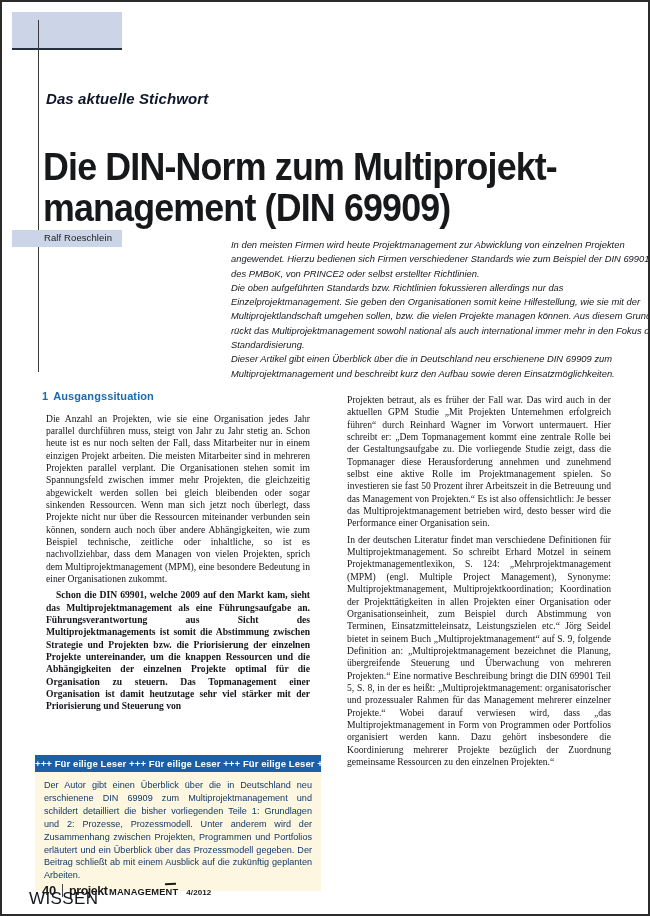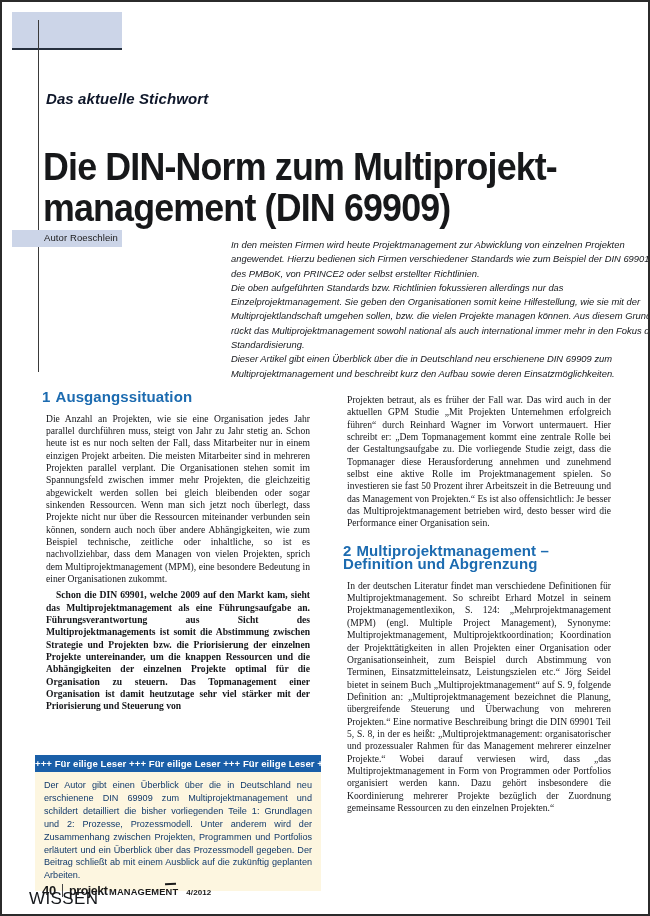--- a/index.html
+++ b/index.html
@@ -130,21 +130,21 @@
   }
   .col-left  { left: 40px; }
   .col-right { left: 341px; height: 470px; }
 
   .col p { margin: 4px; }
   .col p.ind { text-indent: 10px; font-weight: bold; }
 
   .sec-head {
     font-family: "Liberation Sans", sans-serif;
     font-weight: bold;
-    font-size: 15px;
+    font-size: 11px;
     line-height: 13.5px;
     color: #1c6bb0;
     text-align: left;
     margin: 0 0 9px 0;
     letter-spacing: 0.1px;
   }
   .sec-head .num { margin-right: 5px; }
   .sec-head.spaced { margin-top: 14px; }
 
   
@@ -238,37 +238,36 @@
   <div class="rubric-tab"></div>
   <div class="rubric-label">WISSEN</div>
 
   <div class="vrule"></div>
 
   <div class="kicker">Das aktuelle Stichwort</div>
 
   <h1 class="headline"><span class="l1">Die DIN-Norm zum Multiprojekt-</span><span class="l2">management (DIN 69909)</span></h1>
 
   <div class="author-band"></div>
-  <div class="author-name">Autor Roeschlein</div>
+  <div class="author-name">Ralf Roeschlein</div>
 
   <div class="intro">
     <p>In den meisten Firmen wird heute Projektmanagement zur Abwicklung von einzelnen Projekten angewendet. Hierzu bedienen sich Firmen verschiedener Standards wie zum Beispiel der DIN 69901, des PMBoK, von PRINCE2 oder selbst erstellter Richtlinien.</p>
     <p>Die oben aufgeführten Standards bzw. Richtlinien fokussieren allerdings nur das Einzelprojektmanagement. Sie geben den Organisationen somit keine Hilfestellung, wie sie mit der Multiprojektlandschaft umgehen sollen, bzw. die vielen Projekte managen können. Aus diesem Grund rückt das Multiprojektmanagement sowohl national als auch international immer mehr in den Fokus der Standardisierung.</p>
     <p>Dieser Artikel gibt einen Überblick über die in Deutschland neu erschienene DIN 69909 zum Multiprojektmanagement und beschreibt kurz den Aufbau sowie deren Einsatzmöglichkeiten.</p>
   </div>
 
   <div class="col col-left">
     <div class="sec-head"><span class="num">1</span><span>Ausgangssituation</span></div>
     <p>Die Anzahl an Projekten, wie sie eine Organisation jedes Jahr parallel durchführen muss, steigt von Jahr zu Jahr stetig an. Schon heute ist es nur noch selten der Fall, dass Mitarbeiter nur in einem einzigen Projekt arbeiten. Die meisten Mitarbeiter sind in mehreren Projekten parallel verplant. Die Organisationen stehen somit im Spannungsfeld zwischen immer mehr Projekten, die gleichzeitig abgewickelt werden sollen bei gleich bleibenden oder sogar sinkenden Ressourcen. Wenn man sich jetzt noch überlegt, dass Projekte nicht nur über die Ressourcen miteinander verbunden sein können, sondern auch noch über andere Abhängigkeiten, wie zum Beispiel technische, zeitliche oder inhaltliche, so ist es nachvollziehbar, dass dem Managen von vielen Projekten, sprich dem Multiprojektmanagement (MPM), eine besondere Bedeutung in einer Organisationen zukommt.</p>
     <p class="ind">Schon die DIN 69901, welche 2009 auf den Markt kam, sieht das Multiprojektmanagement als eine Führungsaufgabe an. Führungsverantwortung aus Sicht des Multiprojektmanagements ist somit die Abstimmung zwischen Strategie und Projekten bzw. die Priorisierung der einzelnen Projekte untereinander, um die knappen Ressourcen und die Abhängigkeiten der einzelnen Projekte optimal für die Organisation zu steuern. Das Topmanagement einer Organisation ist damit heutzutage sehr viel stärker mit der Priorisierung und Steuerung von</p>
   </div>
 
   <div class="col col-right">
     <p>Projekten betraut, als es früher der Fall war. Das wird auch in der aktuellen GPM Studie „Mit Projekten Unternehmen erfolgreich führen“ durch Reinhard Wagner im Vorwort untermauert. Hier schreibt er: „Dem Topmanagement kommt eine zentrale Rolle bei der Gestaltungsaufgabe zu. Die vorliegende Studie zeigt, dass die Topmanager diese Herausforderung annehmen und zunehmend selbst eine aktive Rolle im Projektmanagement spielen. So investieren sie fast 50 Prozent ihrer Arbeitszeit in die Betreuung und das Management von Projekten.“ Es ist also offensichtlich: Je besser das Multiprojektmanagement betrieben wird, desto besser wird die Performance einer Organisation sein.</p>
-    <div class="sec-head spaced"><span class="num">2</span><span>Multiprojektmanagement – Definition und Abgrenzung</span></div>
     <p>In der deutschen Literatur findet man verschiedene Definitionen für Multiprojektmanagement. So schreibt Erhard Motzel in seinem Projektmanagementlexikon, S. 124: „Mehrprojektmanagement (MPM) (engl. Multiple Project Management), Synonyme: Multiprojektmanagement, Multiprojektkoordination; Koordination der Projekttätigkeiten in allen Projekten einer Organisation oder Organisationseinheit, zum Beispiel durch Abstimmung von Terminen, Einsatzmitteleinsatz, Leistungszielen etc.“ Jörg Seidel bietet in seinem Buch „Multiprojektmanagement“ auf S. 9, folgende Definition an: „Multiprojektmanagement bezeichnet die Planung, übergreifende Steuerung und Überwachung von mehreren Projekten.“ Eine normative Beschreibung bringt die DIN 69901 Teil 5, S. 8, in der es heißt: „Multiprojektmanagement: organisatorischer und prozessualer Rahmen für das Management mehrerer einzelner Projekte.“ Wobei darauf verwiesen wird, dass „das Multiprojektmanagement in Form von Programmen oder Portfolios organisiert werden kann. Dazu gehört insbesondere die Koordinierung mehrerer Projekte bezüglich der Zuordnung gemeinsame Ressourcen zu den einzelnen Projekten.“</p>
   </div>
 
   <div class="eilige">
     <div class="eilige-bar">+++  Für eilige Leser  +++  Für eilige Leser  +++  Für eilige Leser  +++</div>
     <div class="eilige-body">
       <p>Der Autor gibt einen Überblick über die in Deutschland neu erschienene DIN 69909 zum Multiprojektmanagement und schildert detailliert die bisher vorliegenden Teile 1: Grundlagen und 2: Prozesse, Prozessmodell. Unter anderem wird der Zusammenhang zwischen Projekten, Programmen und Portfolios erläutert und ein Überblick über das Prozessmodell gegeben. Der Beitrag schließt ab mit einem Ausblick auf die zukünftig geplanten Arbeiten.</p>
     </div>
   </div>
 

